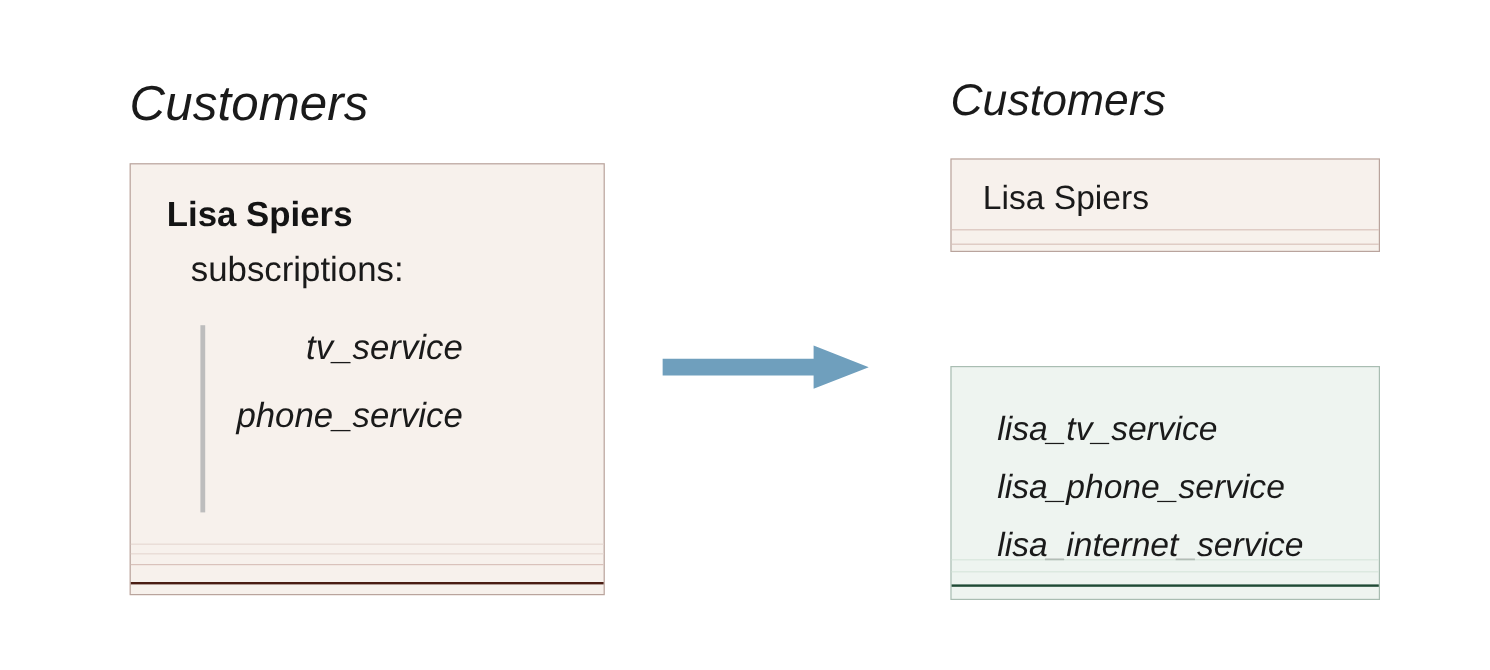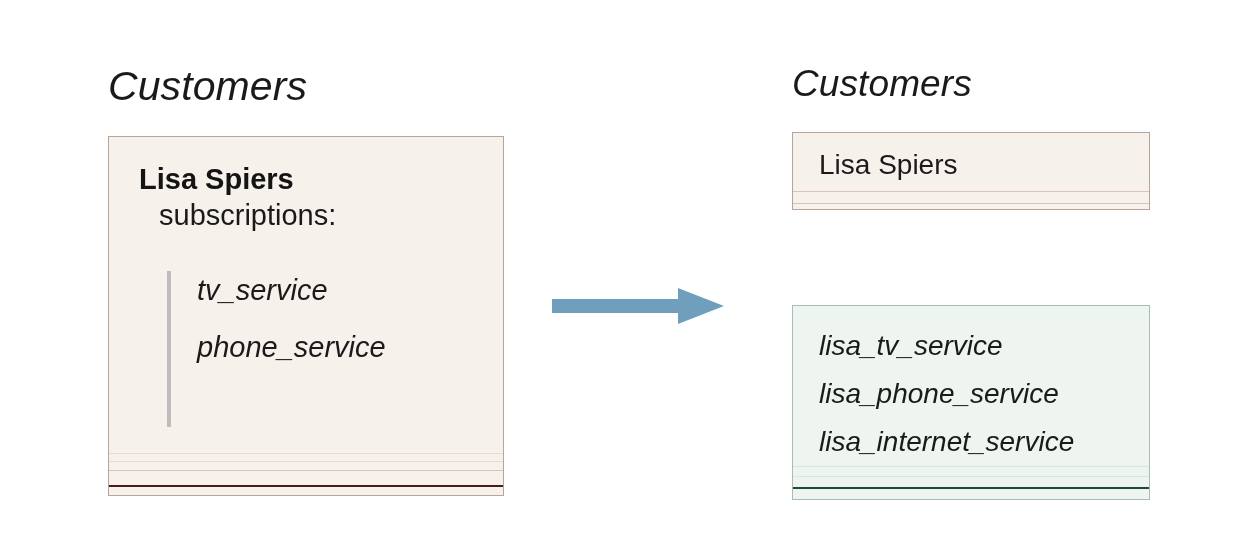--- a/index.html
+++ b/index.html
@@ -72,21 +72,21 @@
     top: 24px;
     font-size: 29px;
     font-weight: bold;
     line-height: 36px;
     color: #141414;
     white-space: nowrap;
   }
   #customer-subscriptions-label {
     position: absolute;
     left: 50px;
-    top: 60px;
+    top: 70px;
     font-size: 29px;
     font-weight: 300;
     line-height: 36px;
     color: #1a1a1a;
     white-space: nowrap;
   }
   #subscription-accent-bar {
     position: absolute;
     left: 58px;
     top: 134px;
@@ -94,20 +94,21 @@
     height: 156px;
     background: #bdbdbd;
   }
   #subscription-list-left {
     position: absolute;
     left: 88px;
     top: 125px;
     margin: 0;
     padding: 0;
     list-style: none;
+    text-align: right;
   }
   #subscription-list-left li {
     font-size: 29px;
     font-style: italic;
     font-weight: 300;
     line-height: 57px;
     color: #1a1a1a;
     white-space: nowrap;
   }
 
@@ -150,21 +151,21 @@
     top: 305px;
     width: 358px;
     height: 195px;
     background: #eef4f0;
     border: 1px solid #a9bdb2;
   }
   #subscription-list-right {
     position: absolute;
     left: 26px;
     top: 16px;
-    margin: 0;
+    margin: 12px;
     padding: 0;
     list-style: none;
   }
   #subscription-list-right li {
     font-size: 28px;
     font-style: italic;
     font-weight: 300;
     line-height: 48px;
     color: #1a1a1a;
     white-space: nowrap;

